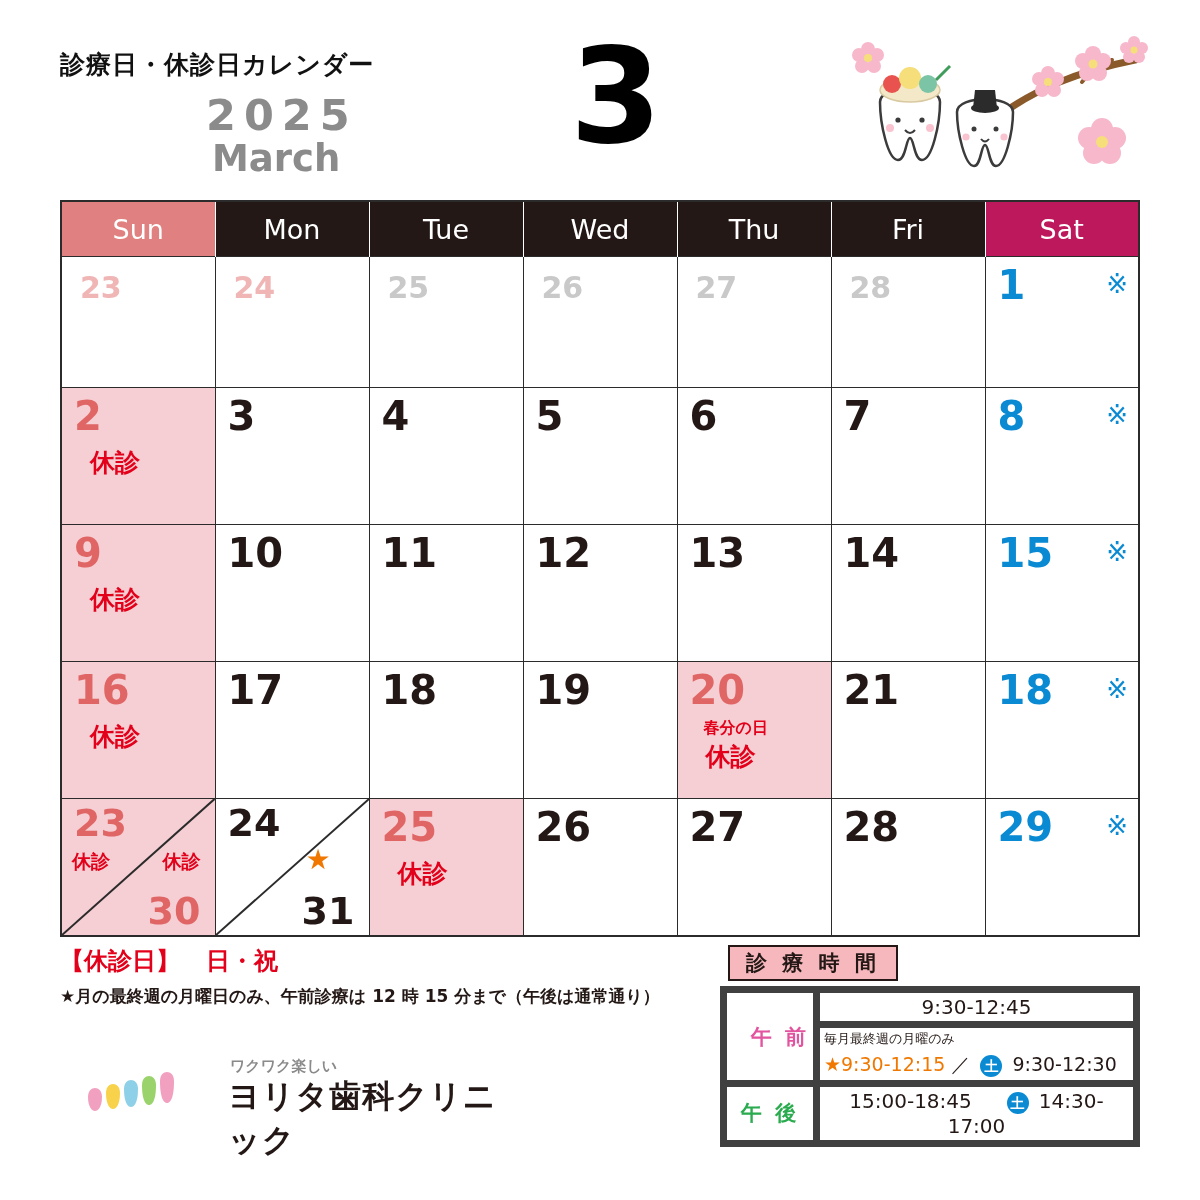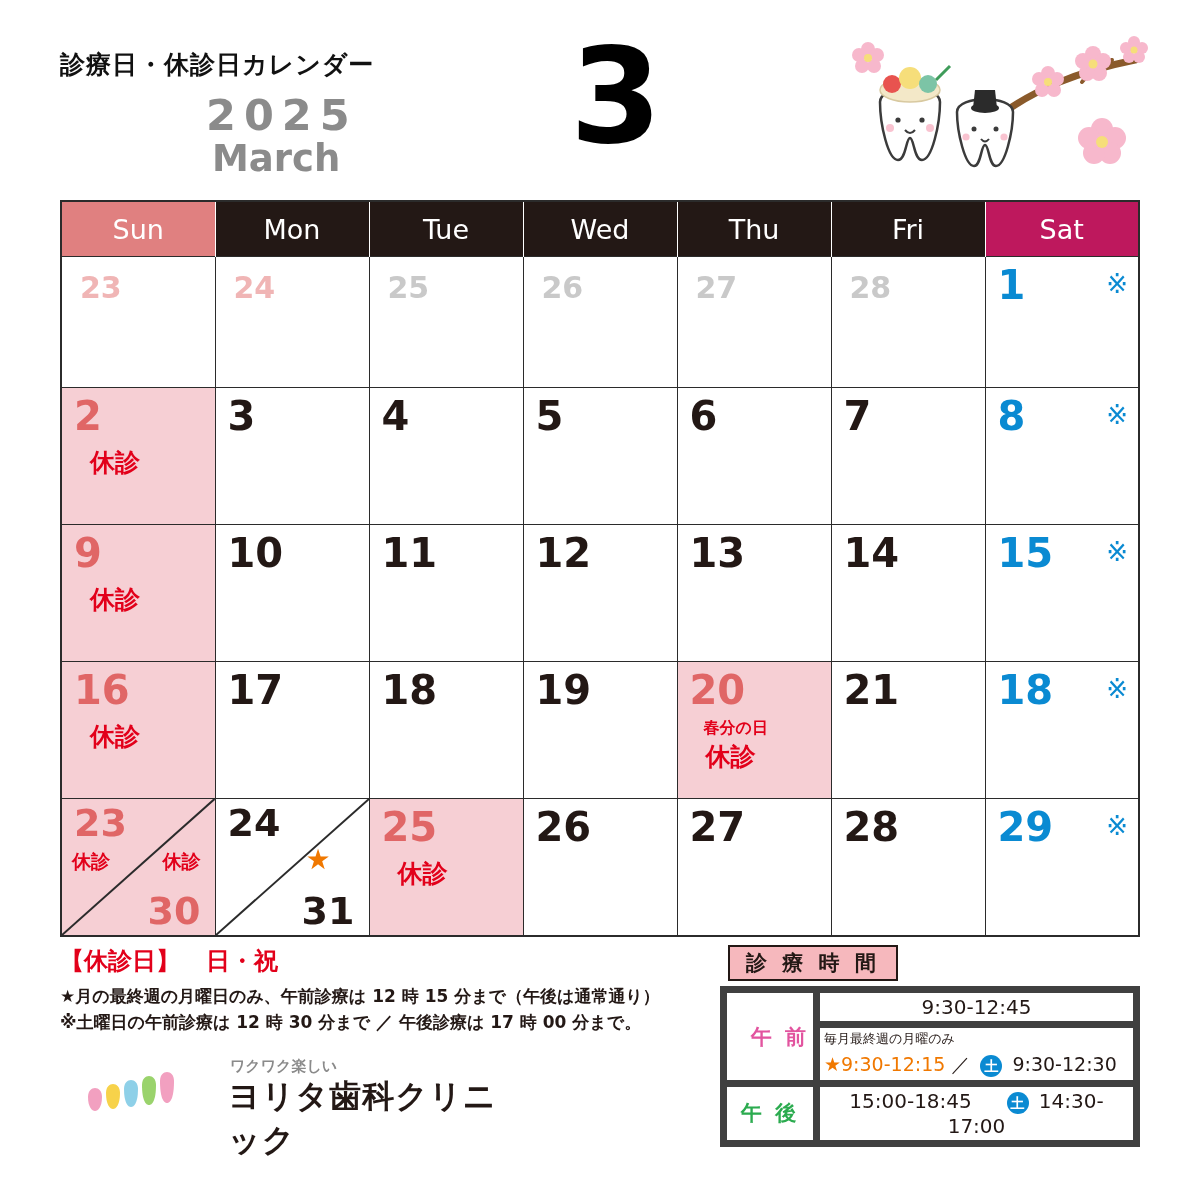--- a/index.html
+++ b/index.html
@@ -445,21 +445,20 @@
     </tbody>
   </table>
 
   <div class="footer">
 
     <div class="foot-left">
       <div class="f-line1">
         <span>【休診日】</span><span class="sp"></span><span>日・祝</span>
       </div>
       <div class="f-line2">★月の最終週の月曜日のみ、午前診療は 12 時 15 分まで（午後は通常通り）</div>
-      <div class="f-line3">※土曜日の午前診療は 12 時 30 分まで ／ 午後診療は 17 時 00 分まで。</div>
 
       <div class="logo">
         <svg width="130" height="62" viewBox="0 0 130 62" style="position:absolute;left:0;top:4px;">
           <g>
             <path d="M8 38 C8 26 22 26 22 38 C22 48 18 52 15 52 C12 52 8 48 8 38Z" fill="#f2a0c0"></path>
             <path d="M26 34 C26 22 40 22 40 34 C40 46 36 50 33 50 C30 50 26 46 26 34Z" fill="#f7d24a"></path>
             <path d="M44 30 C44 18 58 18 58 30 C58 44 54 48 51 48 C48 48 44 44 44 30Z" fill="#8ed0e8"></path>
             <path d="M62 26 C62 14 76 14 76 26 C76 42 72 46 69 46 C66 46 62 42 62 26Z" fill="#9ad36c"></path>
             <path d="M80 22 C80 10 94 10 94 22 C94 40 90 44 87 44 C84 44 80 40 80 22Z" fill="#f2a0c0"></path>
           </g>

